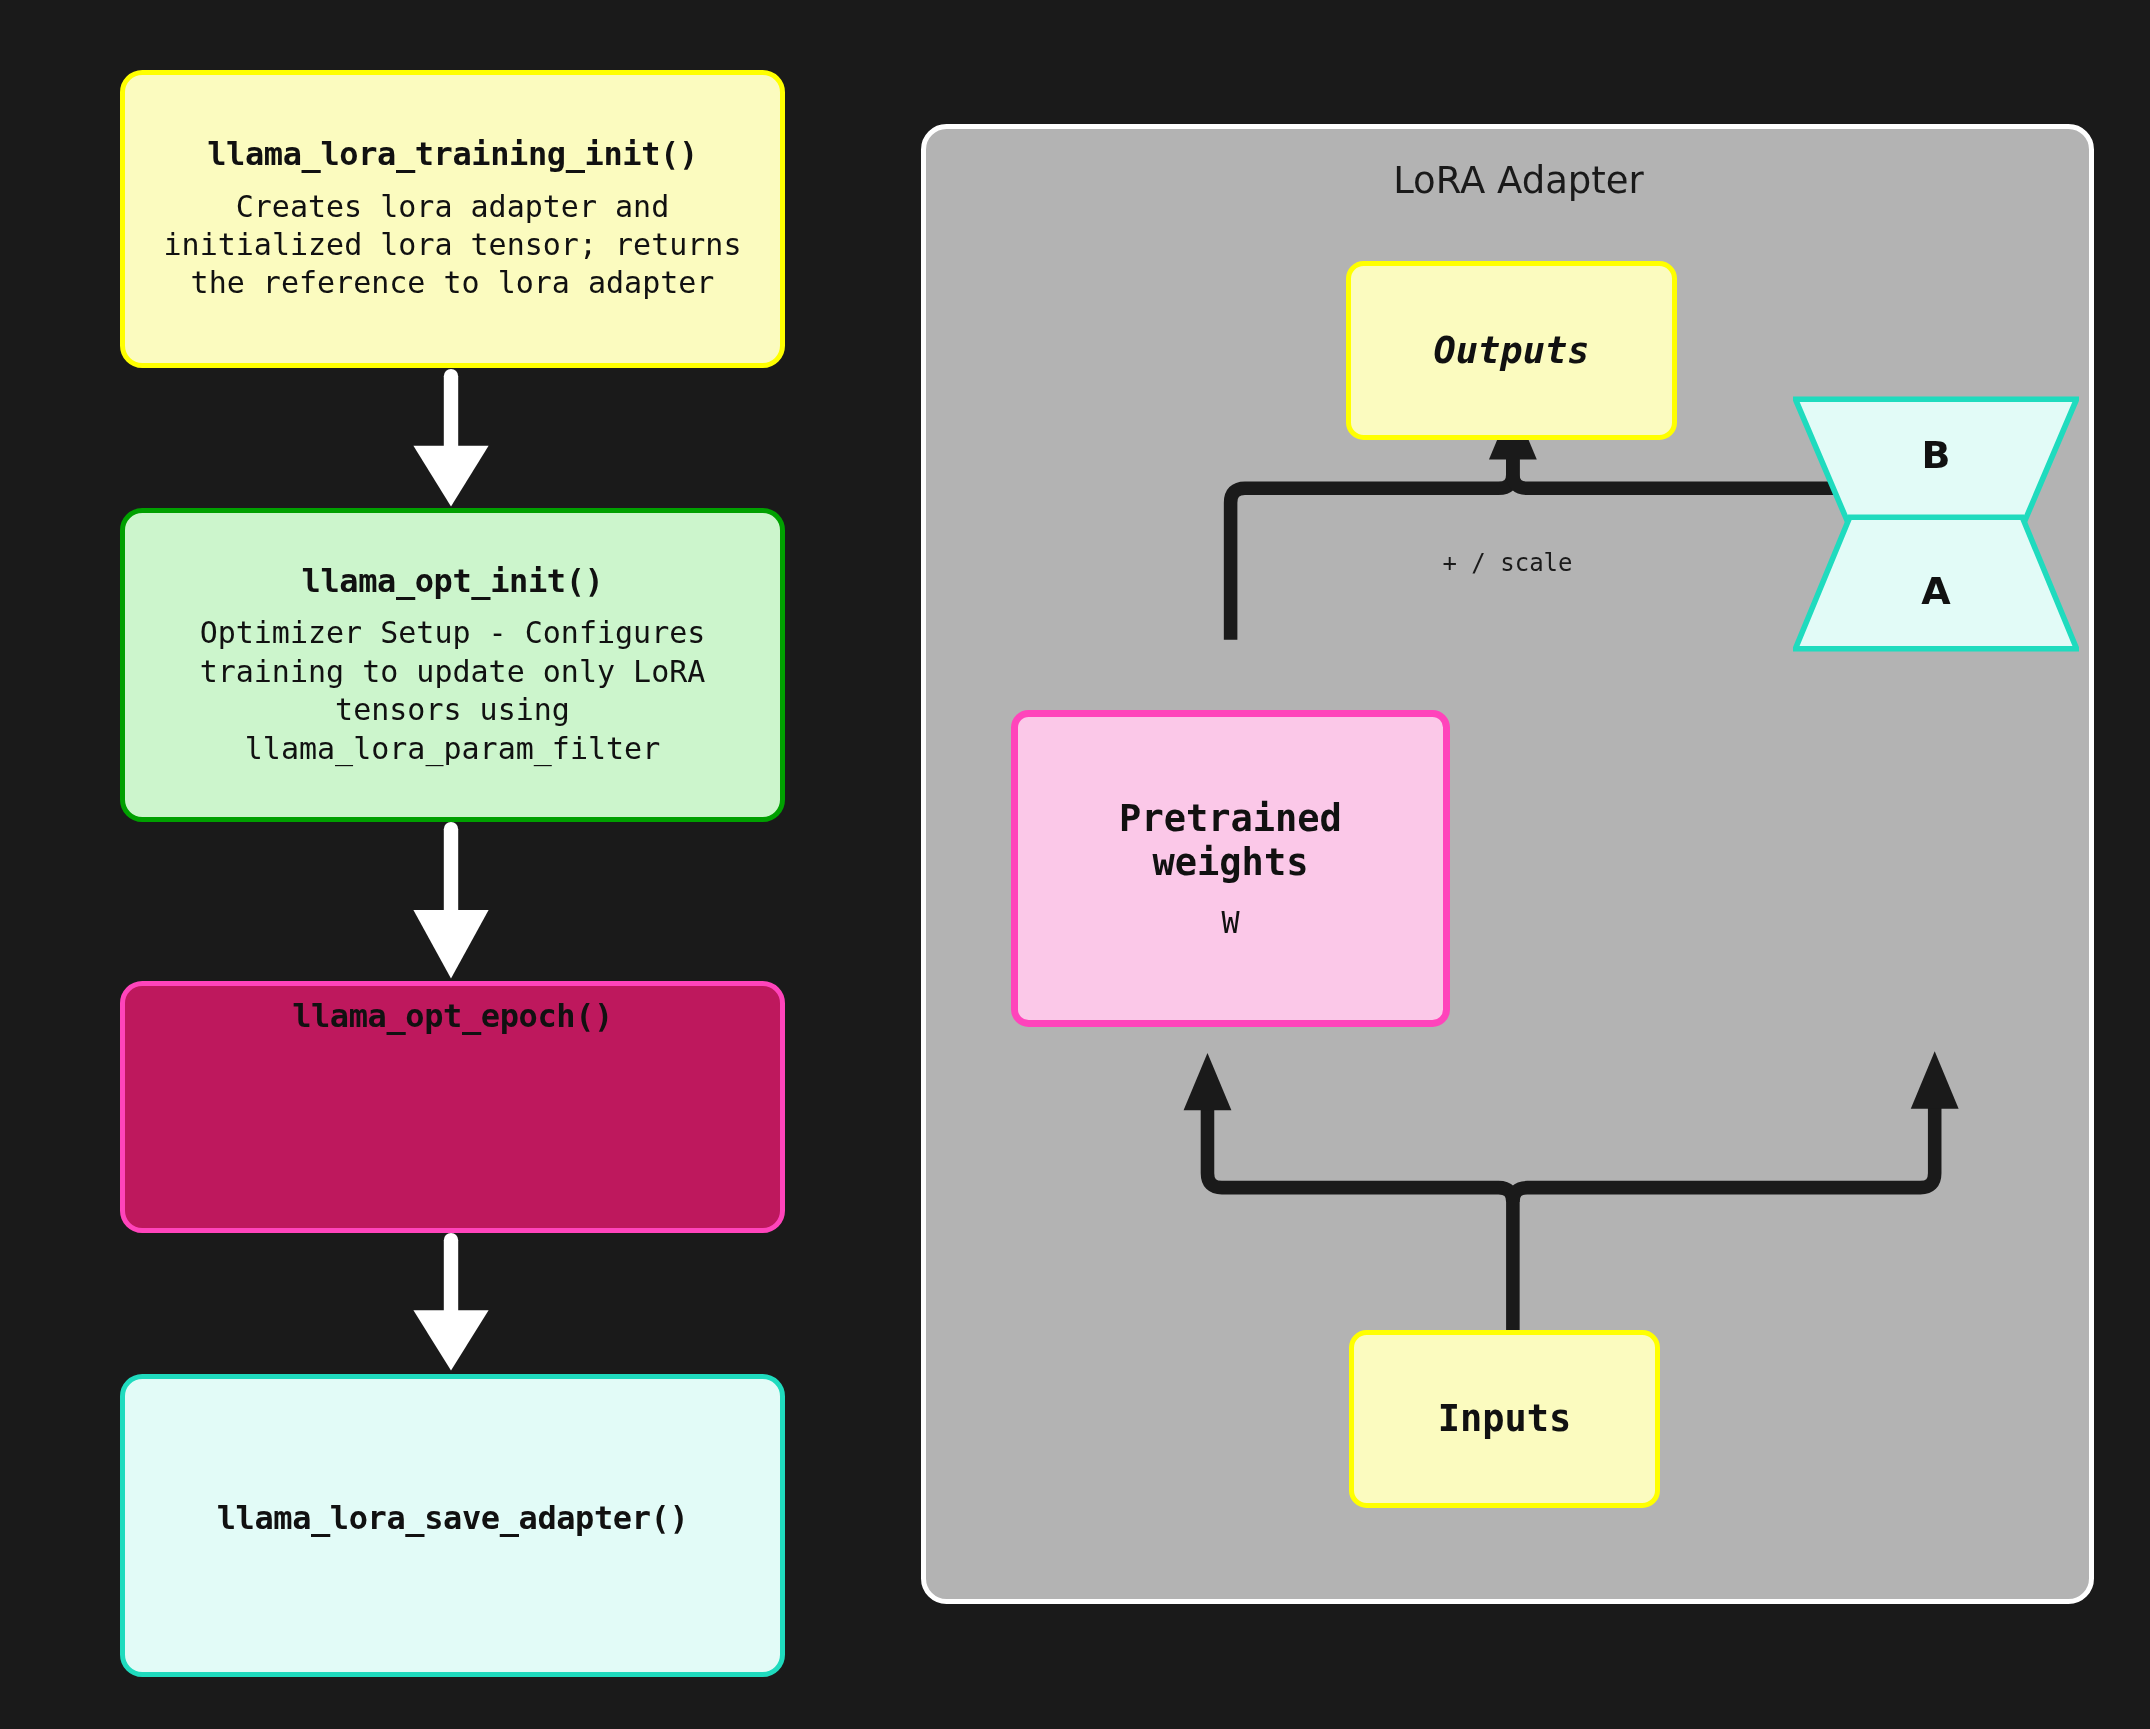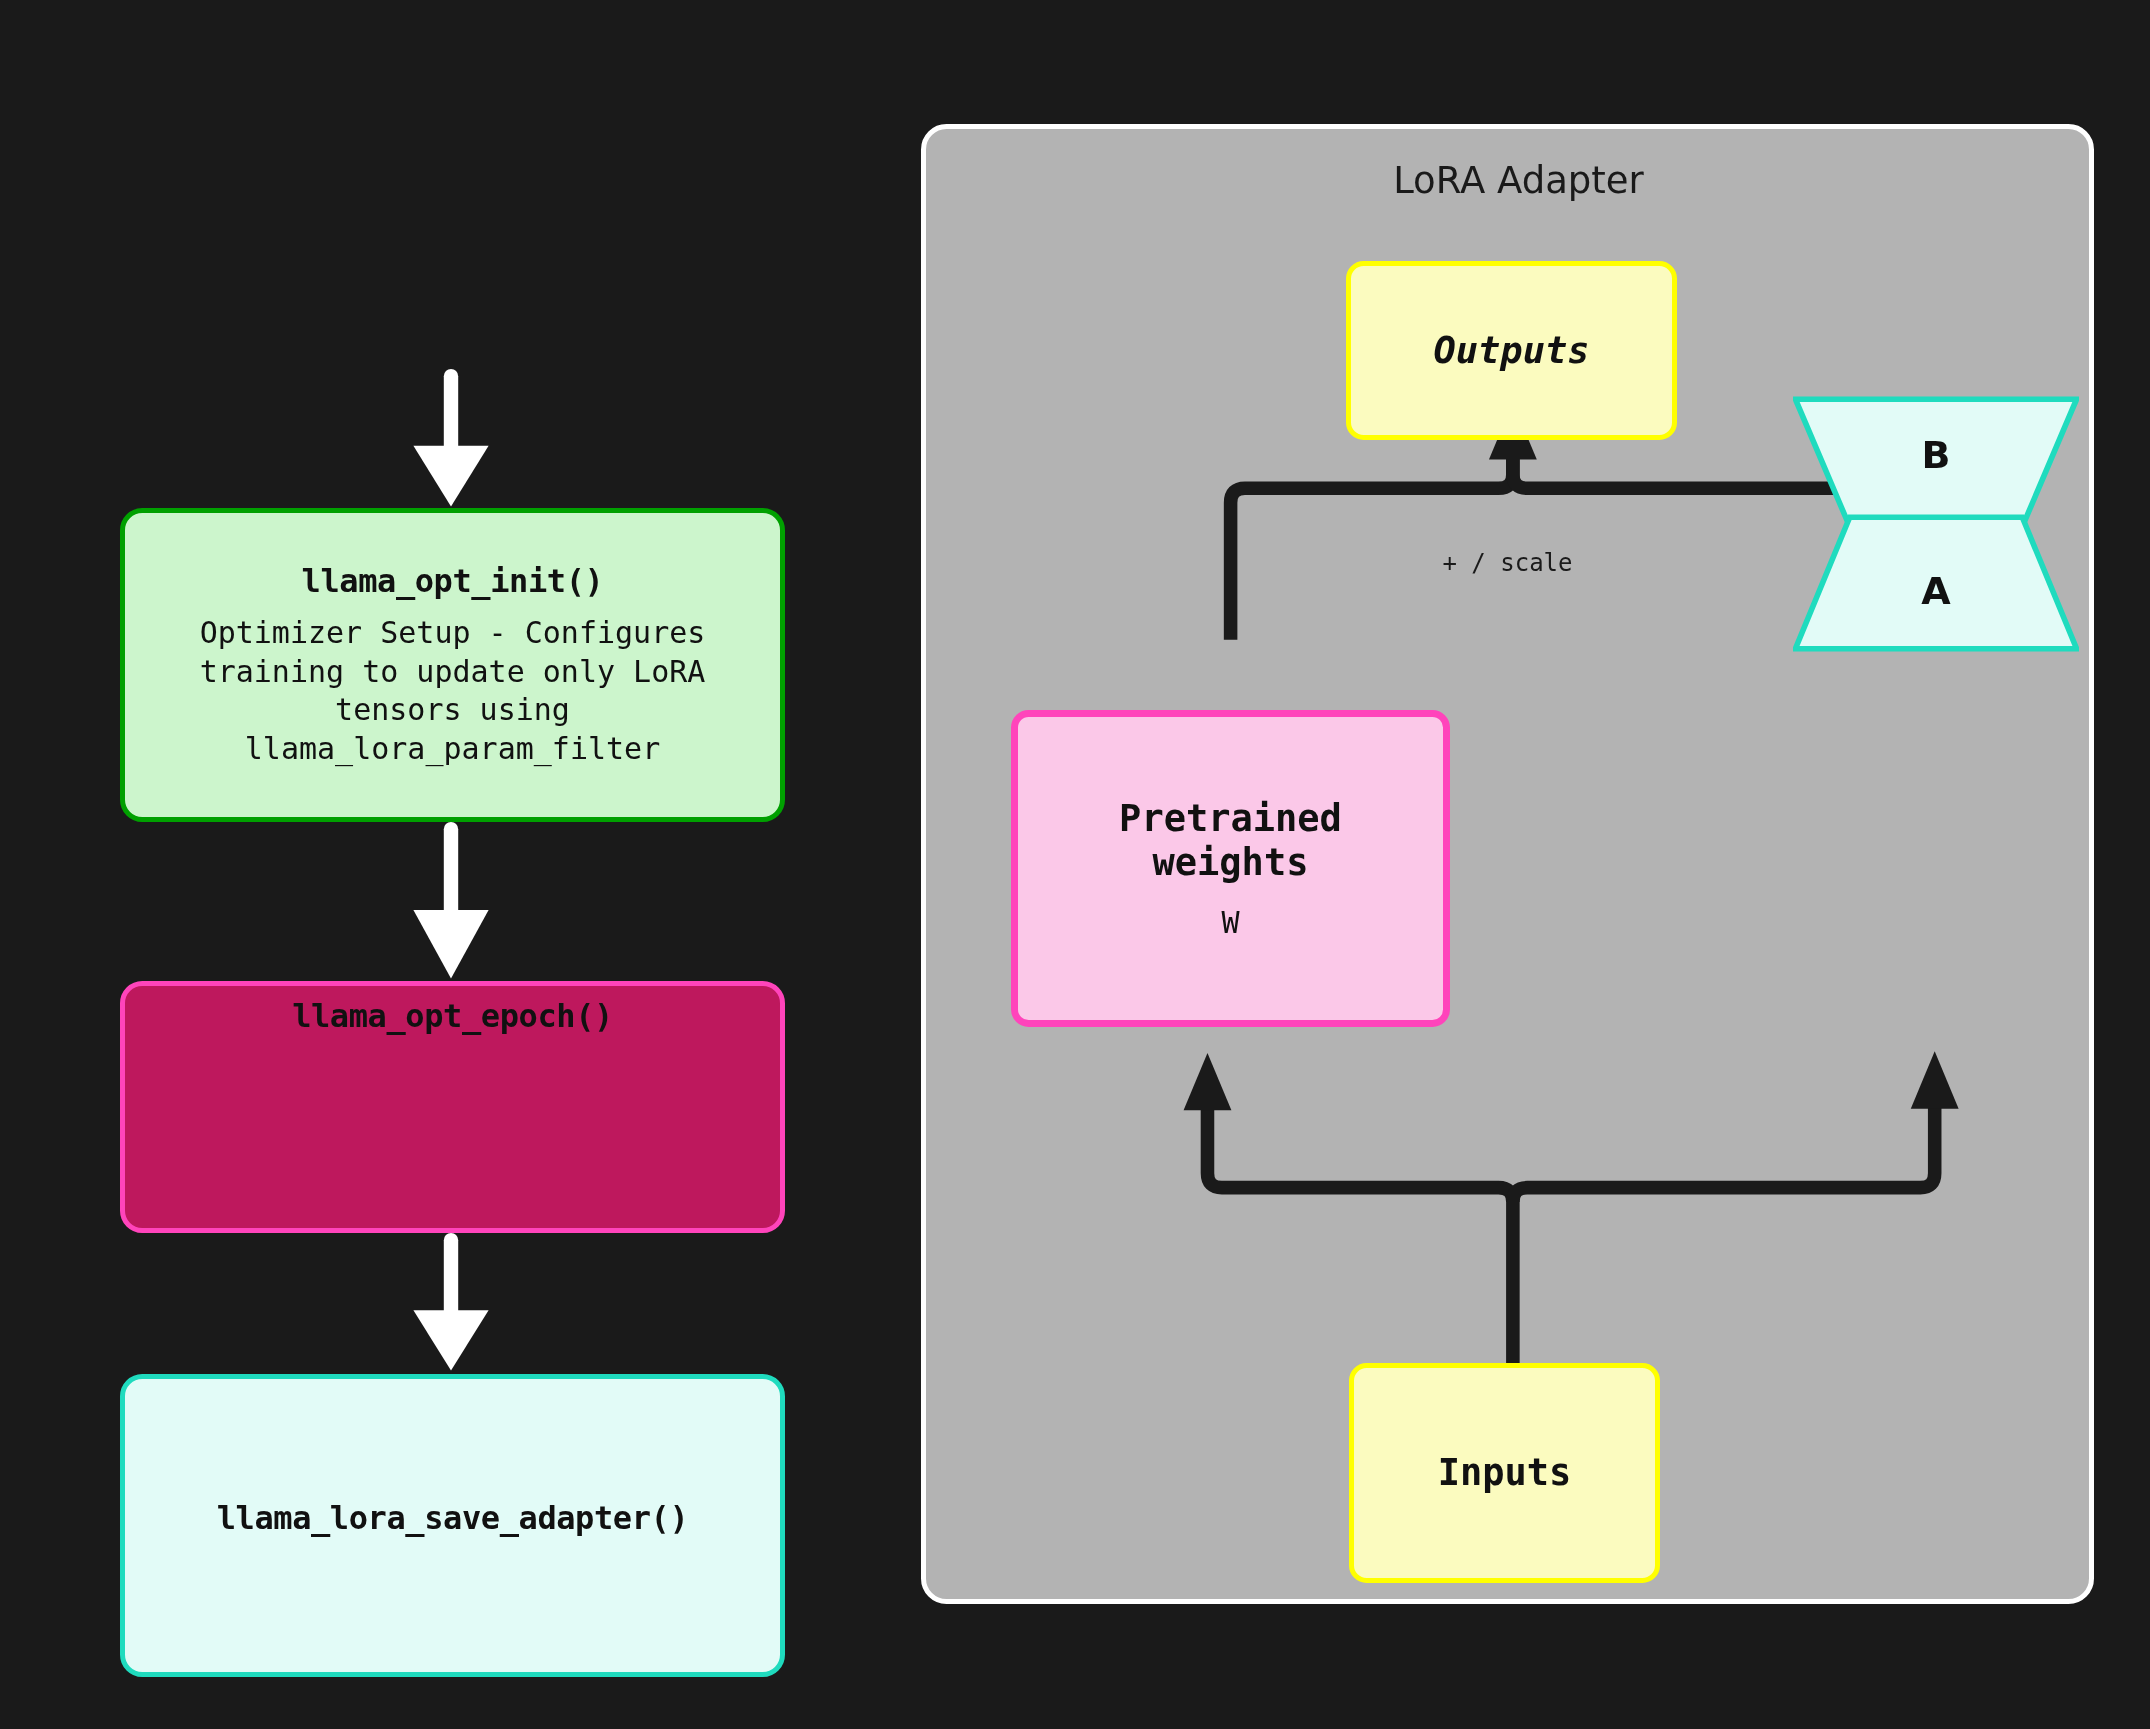--- a/index.html
+++ b/index.html
@@ -114,22 +114,22 @@
   }
 
   #box-outputs {
     left: 420px; top: 132px;
     width: 331px; height: 179px;
     background: #FBFBBF;
     border: 5.6px solid #FFFF00;
     font-style: italic;
   }
   #box-inputs {
-    left: 423px; top: 1234px;
-    width: 311px; height: 220px;
+    left: 423px; top: 1201px;
+    width: 311px; height: 178px;
     background: #FBFBBF;
     border: 5.6px solid #FFFF00;
   }
   #box-pretrained {
     left: 85px; top: 581px;
     width: 439px; height: 317px;
     background: #FBC8E8;
     border: 7.2px solid #FF44BB;
   }
 
@@ -168,20 +168,26 @@
     text-align: center;
     font-size: 24px;
     color: #1a1a1a;
   }
 </style>
 </head>
 <body>
 
 <div id="flow-column">
 
+  <div class="flow-node" id="node-0">
+    <div class="fn-title">llama_lora_training_init()</div>
+    <div class="fn-desc">Creates lora adapter and
+initialized lora tensor; returns
+the reference to lora adapter</div>
+  </div>
 
   <div class="flow-arrow" id="arrow-0">
     <svg viewBox="0 0 110 175" preserveAspectRatio="none" aria-hidden="true">
       <rect x="46" y="0" width="18" height="108" rx="9" fill="#FFFFFF"></rect>
       <polygon points="8,96 102,96 55,172" fill="#FFFFFF"></polygon>
     </svg>
   </div>
 
   <div class="flow-node" id="node-1">
     <div class="fn-title">llama_opt_init()</div>

